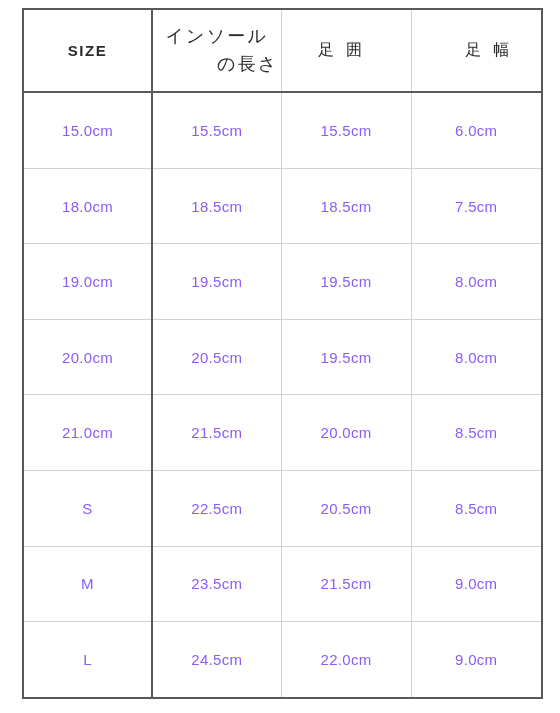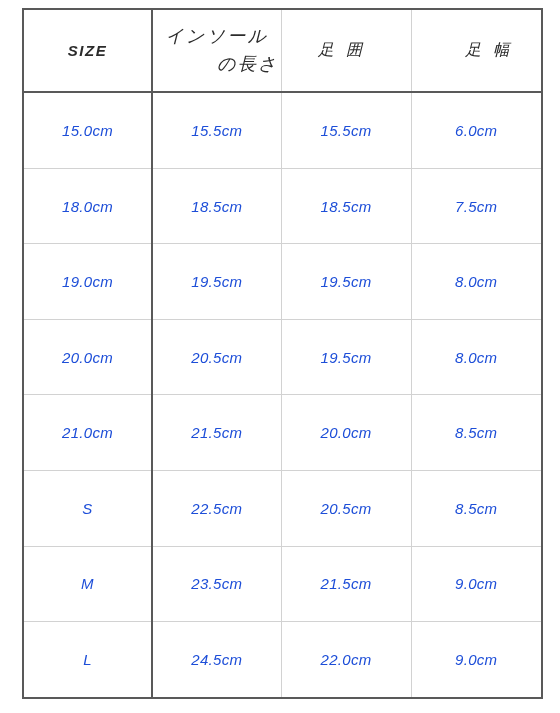--- a/index.html
+++ b/index.html
@@ -13,21 +13,20 @@
     font-family: "Liberation Sans", "DejaVu Sans", sans-serif;
     -webkit-font-smoothing: antialiased;
   }
 
   .page {
     position: relative;
     width: 560px;
     height: 713px;
     overflow: hidden;
     background: #ffffff;
-    font-style: italic;
   }
 
   .size-table-wrap {
     position: absolute;
     left: 22px;
     top: 8px;
     width: 519px;
     height: 691px;
   }
 
@@ -85,21 +84,21 @@
     text-indent: 12px;
   }
 
   
   tbody td {
     height: 61px;
     padding: 0 2px;
     text-align: center;
     vertical-align: middle;
     font-size: 15px;
-    color: #1d4ed8;
+    color: #8b5cf6;
     letter-spacing: 0.3px;
     border-top: 1px solid #d2d2d2;
     border-right: 1px solid #d2d2d2;
     background: #ffffff;
   }
   tbody td:last-child { border-right: none; }
   tbody tr:first-child td { border-top: none; }
 </style>
 </head>
 <body>

